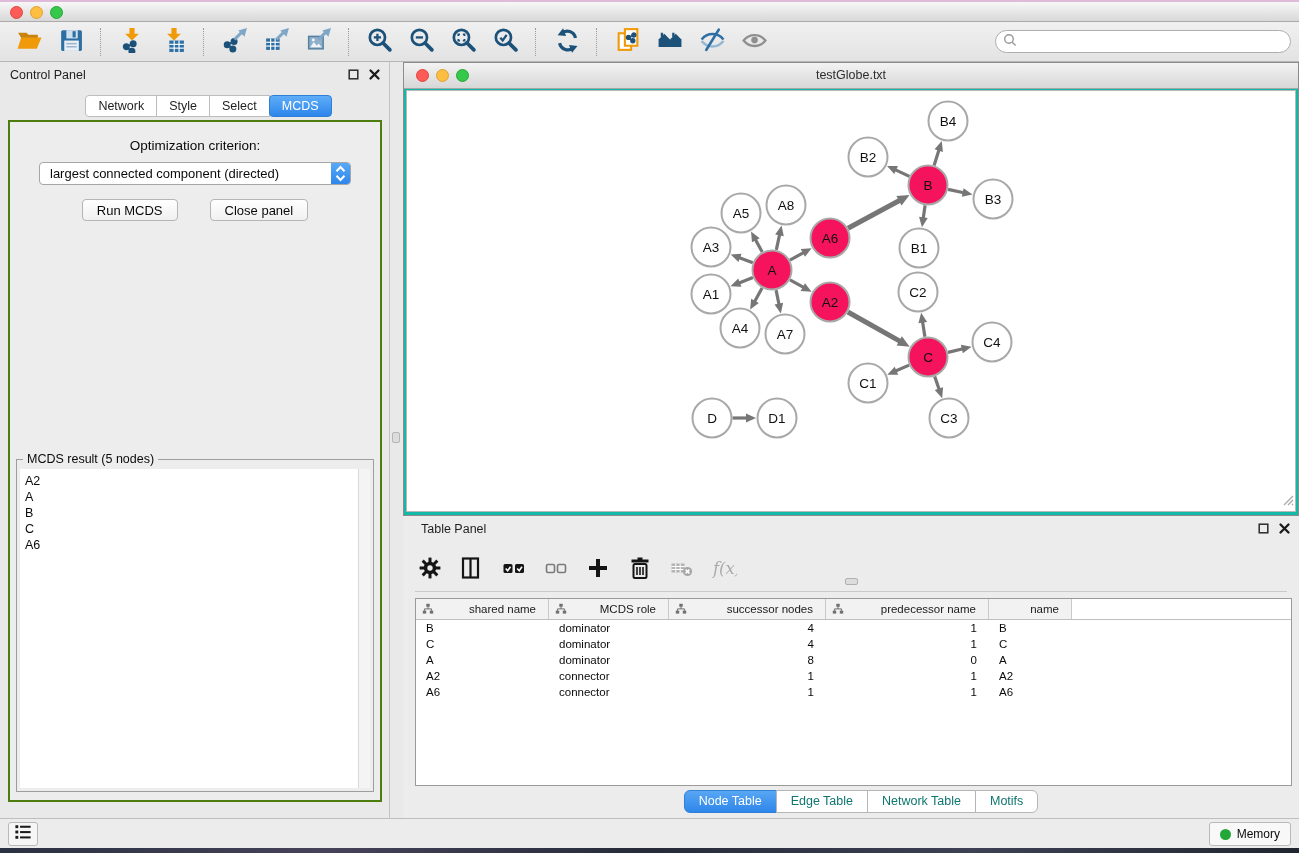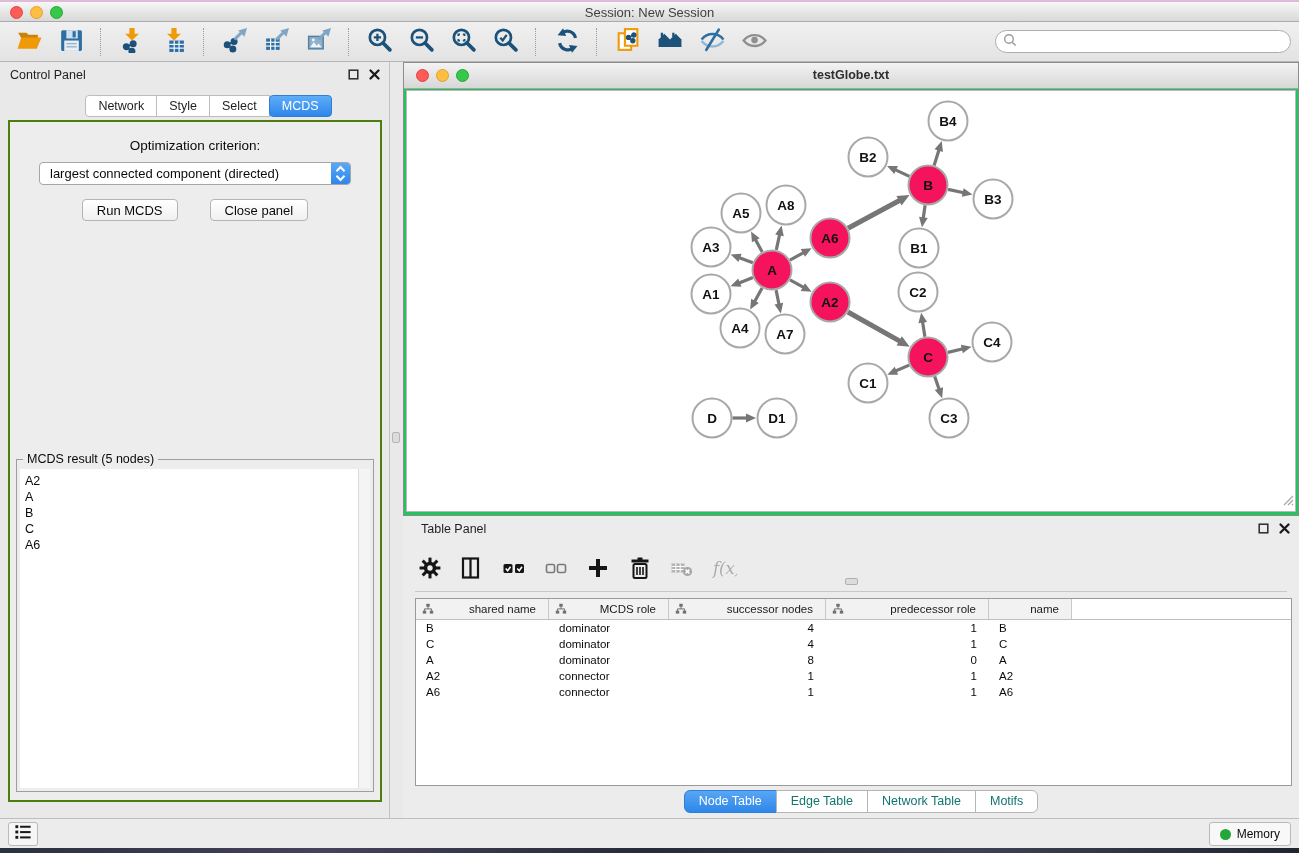--- a/index.html
+++ b/index.html
@@ -68,21 +68,21 @@
     border-left:1px solid #DADADA;}
 
   .v-splitter{position:absolute;left:390px;top:62px;width:13px;height:756px;background:#E9E9E9;}
   .v-splitter .grip{position:absolute;left:2px;top:370px;width:8px;height:11px;background:#DCDCDC;
     border:1px solid #B5B5B5;border-radius:2px;}
   .h-grip{position:absolute;left:845px;top:578px;width:13px;height:7px;background:#DCDCDC;
     border:1px solid #B0B0B0;border-radius:2px;z-index:5;}
 
   
   .net-window{position:absolute;left:403px;top:62px;width:896px;height:454px;
-    background:#22c55e;border:1px solid #8C8C8C;font-weight:bold;}
+    background:#14b8a6;border:1px solid #8C8C8C;}
   .net-titlebar{position:absolute;left:0;top:0;right:0;height:26px;
     background:linear-gradient(#F3F3F3,#D7D7D7);border-bottom:1px solid #A6A6A6;}
   .net-lights{position:absolute;left:12px;top:6px;display:flex;gap:7px;}
   .net-title{position:absolute;left:0;right:0;top:5px;text-align:center;font-size:12.5px;color:#2E2E2E;}
   .net-canvas{position:absolute;left:2px;top:27px;right:2px;bottom:3px;border:1px solid #B8B8B8;
     background:#fff;}
   .resize-corner{position:absolute;right:1px;bottom:1px;}
 
   
   .table-panel{position:absolute;left:403px;top:516px;width:896px;height:302px;background:#ECECEC;}
@@ -123,21 +123,20 @@
 <body>
 
 <div class="screen">
 
   <div class="mac-titlebar">
     <div class="lights">
       <span class="light red"></span>
       <span class="light yellow"></span>
       <span class="light green"></span>
     </div>
-    <div class="mac-title">Session: New Session</div>
   </div>
 
   <div class="main-toolbar" id="main-toolbar">
       <div class="tool-btn">
         <span class="icon"><svg width="27" height="27" viewBox="0 0 26 26">
             <path d="M3 6.5h8l2 2h9v3H6z" fill="#C9830D"></path>
             <path d="M6 11h19.5l-4.5 11H2.5z" fill="#F09A0A"></path>
           </svg></span>
       </div>
       <div class="tool-btn">
@@ -666,21 +665,21 @@
             <span style="display: flex;">
               <svg width="12" height="12" viewBox="0 0 12 12">
                 <g fill="#6F6F6F">
                   <rect x="4.3" y="0.8" width="3.4" height="3"></rect>
                   <rect x="0.8" y="7.6" width="3.4" height="3"></rect>
                   <rect x="7.8" y="7.6" width="3.4" height="3"></rect>
                 </g>
                 <path d="M6 3.8v2.1M2.5 7.6V5.9h7v1.7" stroke="#6F6F6F" fill="none" stroke-width="1"></path>
               </svg>
             </span>
-            <span class="hlabel">predecessor role</span>
+            <span class="hlabel">predecessor name</span>
           </div>
           <div class="nt-hcell" style="width: 83px;">
             <span class="hlabel">name</span>
           </div>
           <div class="nt-hcell filler"></div>
         </div>
         <div class="nt-row">
           <div class="nt-cell left" style="width: 133px;">B</div>
           <div class="nt-cell left" style="width: 120px;">dominator</div>
           <div class="nt-cell right" style="width: 157px;">4</div>

